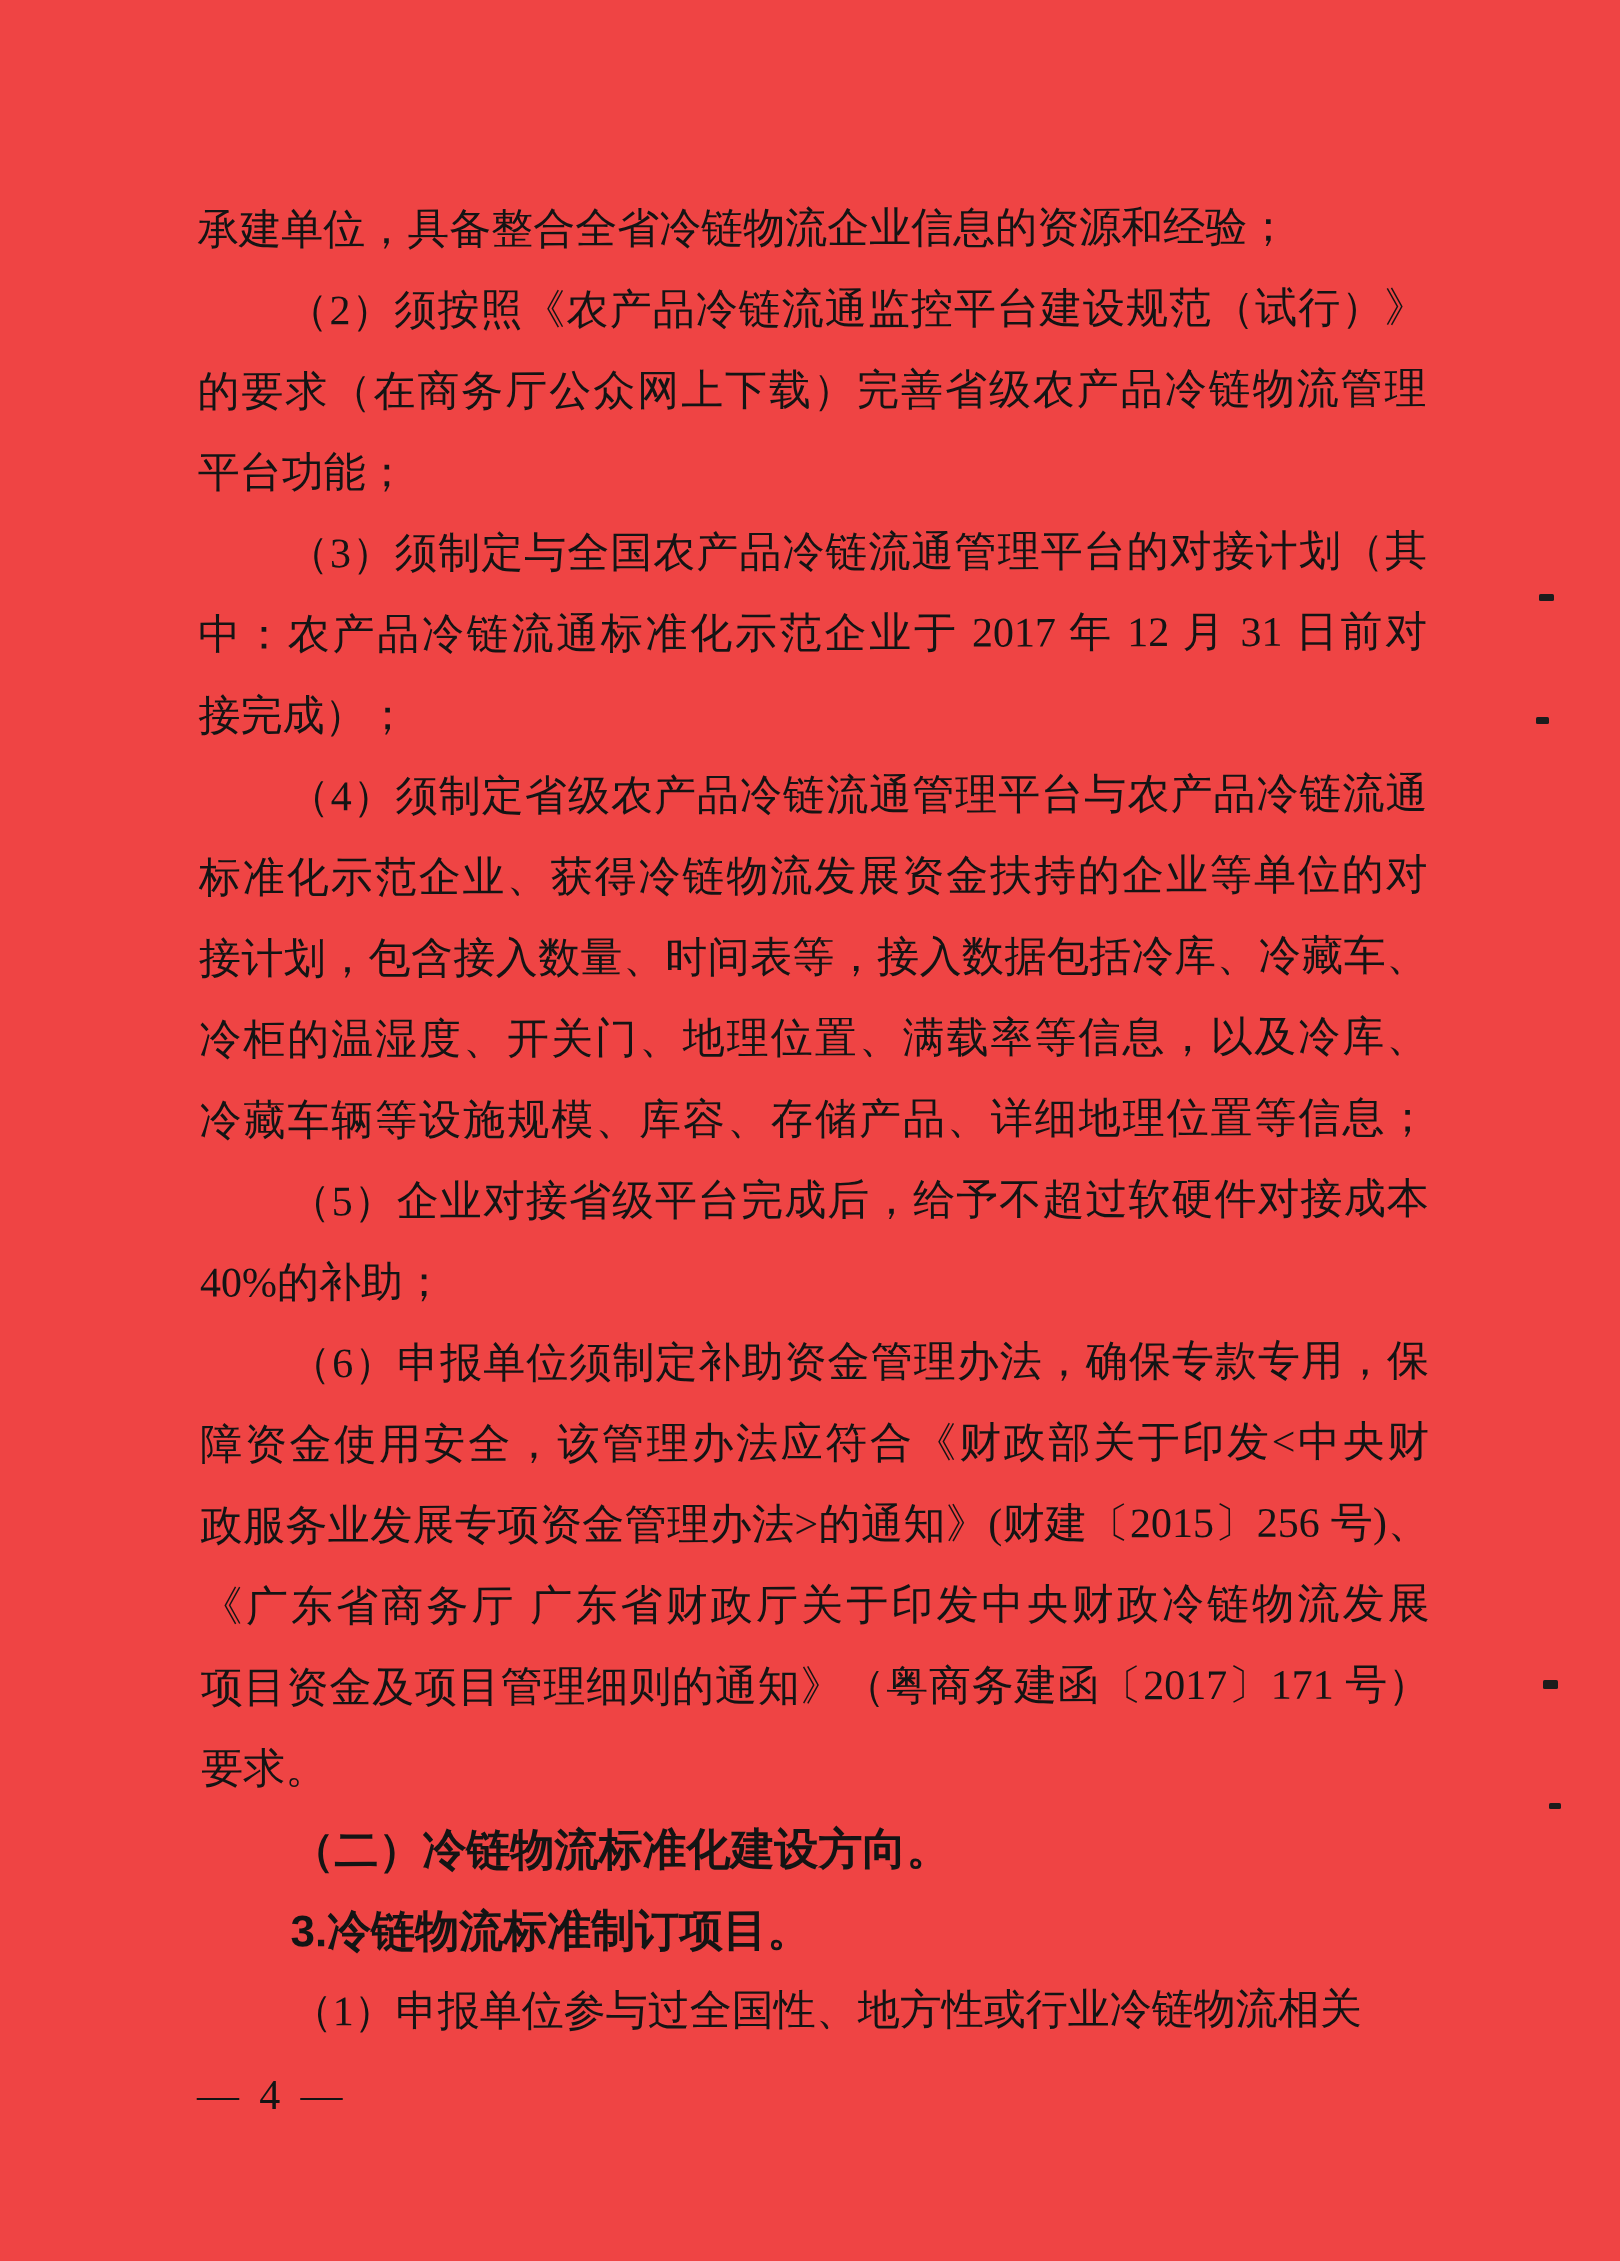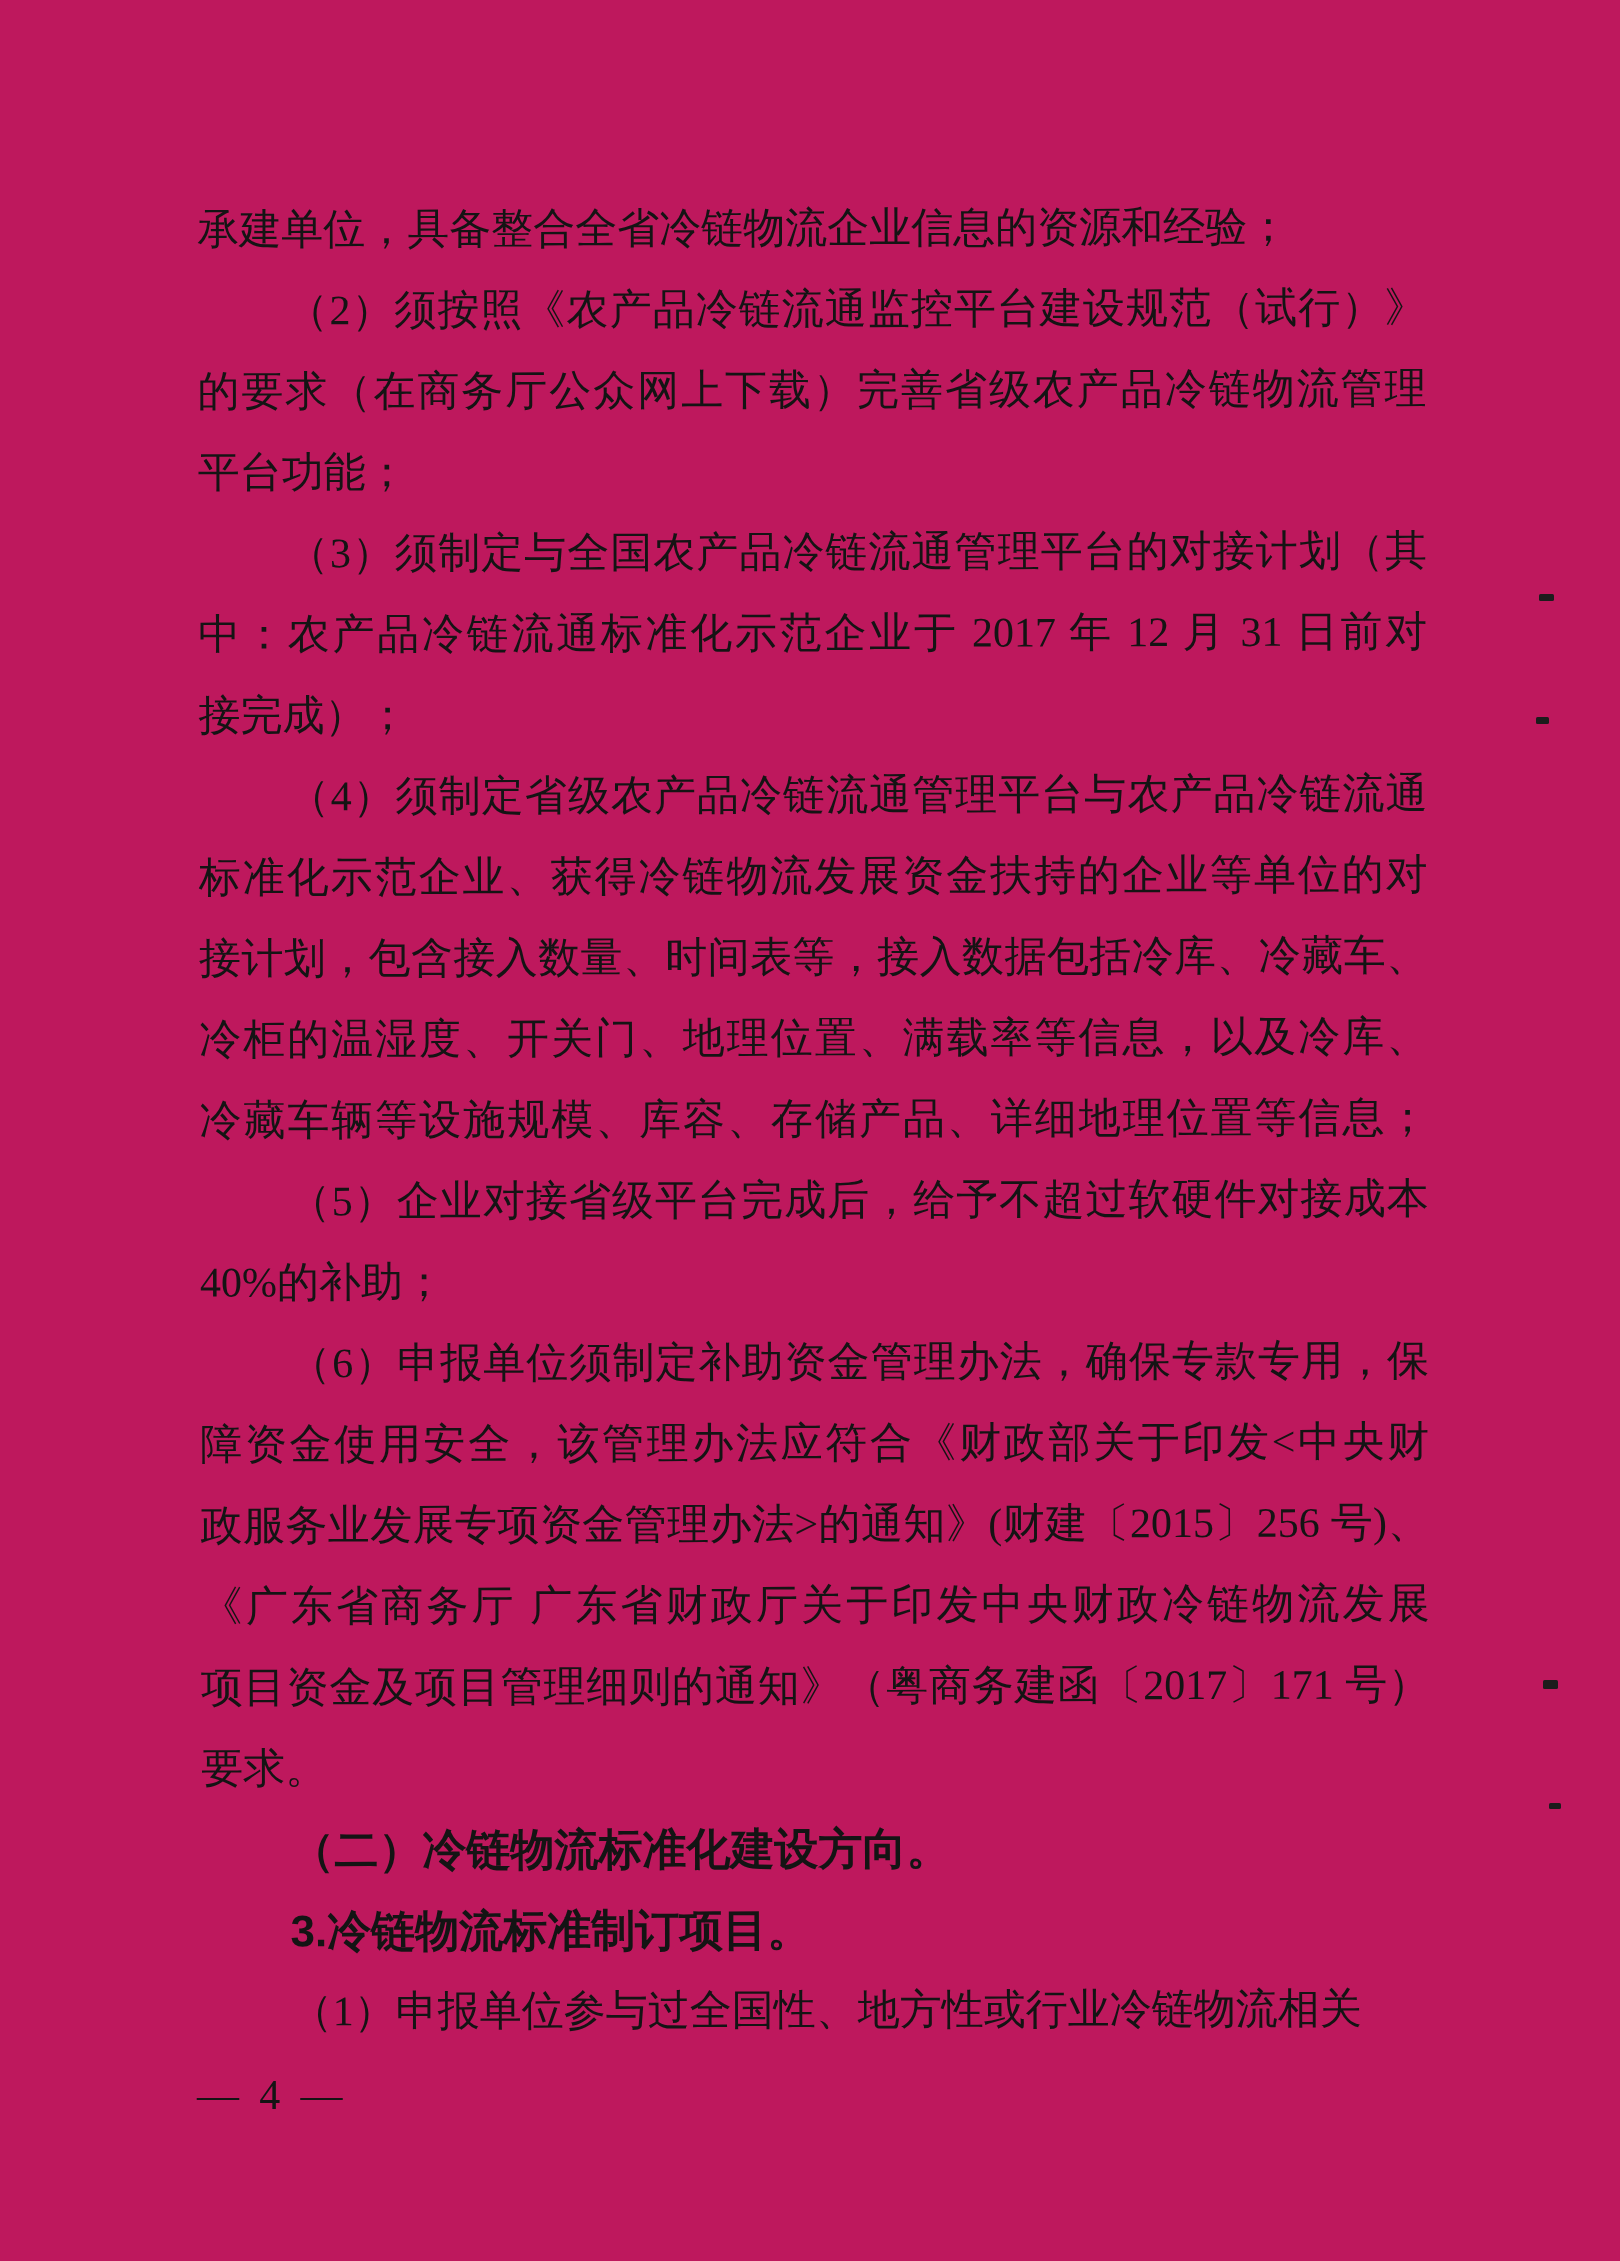--- a/index.html
+++ b/index.html
@@ -11,21 +11,21 @@
     width: 1620px;
     height: 2261px;
     position: relative;
     font-family: "Liberation Serif", "DejaVu Serif", serif;
     color: #141414;
     overflow: hidden;
   }
   .page {
     position: absolute;
     inset: 0;
-    background: #be185d;
+    background: #ef4444;
   }
   .text-block {
     position: absolute;
     top: 188px;
     left: 197px;
     width: 1229px;
     transform: rotate(-0.15deg);
     transform-origin: 50% 0;
   }
   .line {

